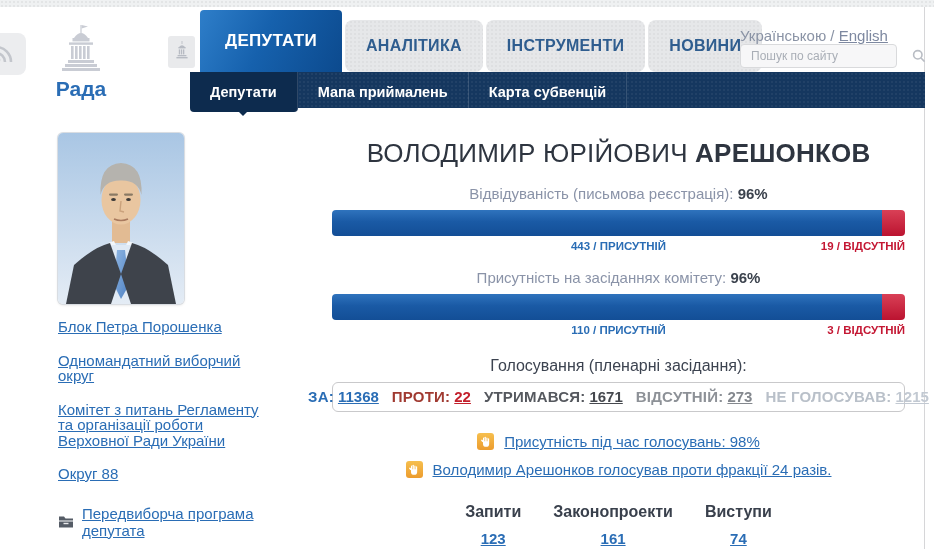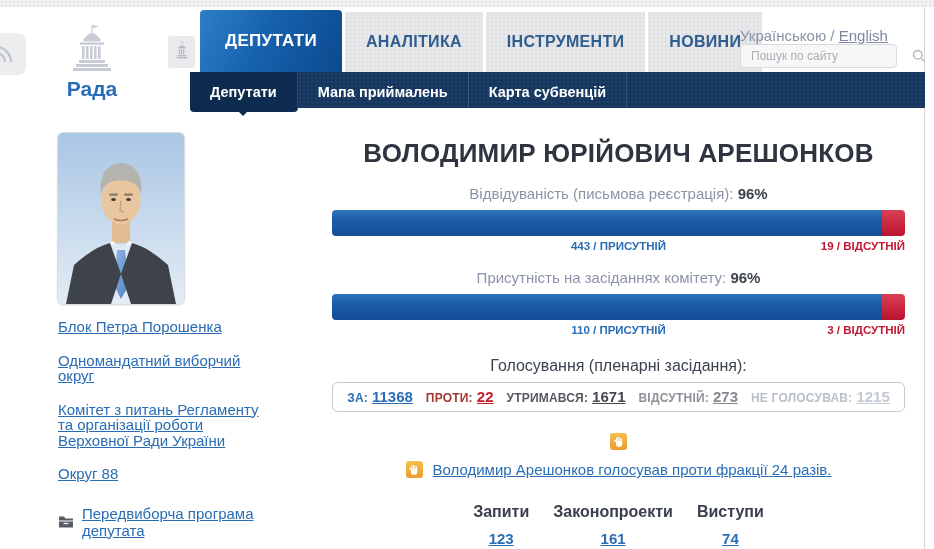--- a/index.html
+++ b/index.html
@@ -7,30 +7,30 @@
   body { font-family:"Liberation Sans", sans-serif; }
   .page { position:relative; width:934px; height:549px; background:#fff; overflow:hidden; }
 
   .top-strip { position:absolute; top:0; left:0; right:0; height:7px; background:#eff1f2;
     background-image:radial-gradient(rgba(0,0,0,0.05) 1px, transparent 1px); background-size:4px 4px; }
   .right-line { position:absolute; left:924px; top:7px; bottom:0; width:1px; background:#d6d6d8; }
 
   
   .rss-btn { position:absolute; left:-18px; top:33px; width:44px; height:42px; border-radius:8px;
     background:#ecedef; display:flex; align-items:center; justify-content:center; }
-  .logo { position:absolute; left:52px; top:24px; width:80px; text-align:center; cursor:pointer; }
+  .logo { position:absolute; left:41px; top:24px; width:80px; text-align:center; cursor:pointer; }
   .logo-text { color:#2a6db5; font-weight:bold; font-size:21px; margin-top:1px; }
   .mini-building { position:absolute; left:168px; top:36px; width:27px; height:32px; background:#e9eaec;
     border-radius:3px; display:flex; align-items:center; justify-content:center; }
 
   
   .tabs { position:absolute; left:200px; top:10px; height:62px; display:flex; align-items:flex-end; gap:3px; }
-  .tab { height:60px; display:flex; align-items:center; justify-content:center; padding:0 21px;
+  .tab { height:52px; display:flex; align-items:center; justify-content:center; padding:0 21px;
     background:#e6e7e9; background-image:radial-gradient(rgba(0,0,0,0.035) 1px, transparent 1px);
-    background-size:4px 4px; color:#2f5d8f; font-weight:bold; font-size:16px; letter-spacing:.3px; cursor:pointer; }
+    background-size:4px 4px; color:#2f5d8f; font-weight:bold; font-size:16px; letter-spacing:.3px; cursor:pointer;border-radius:8px; }
   .tab.active { height:62px; border-radius:4px 4px 0 0; padding:0 25px; font-size:17px; color:#fff;
     background:linear-gradient(115deg,#2e7ec9 0%,#1661ad 45%,#0c4a8e 100%); }
 
   
   .subnav { position:absolute; left:190px; top:72px; width:735px; height:36px; background:#15375f;
     background-image:radial-gradient(rgba(255,255,255,0.05) 1px, transparent 1px); background-size:4px 4px;
     display:flex; align-items:flex-start; }
   .subnav-item { height:40px; display:flex; align-items:center; padding:0 20px; color:#fff;
     font-weight:bold; font-size:14.5px; border-right:1px solid rgba(255,255,255,0.14); cursor:pointer; }
   .subnav-item.active { background:#0d2b4e; height:40px; border-radius:0 0 4px 4px; position:relative; border-right:1px solid rgba(255,255,255,0.14); }
@@ -52,46 +52,46 @@
     overflow:hidden; box-shadow:0 0 0 1px #d9dde2, 0 1px 3px rgba(0,0,0,0.15); }
   .side { position:absolute; left:58px; top:319px; width:218px; font-size:15px; }
   .side-link { display:block; color:#2a6db5; text-decoration:underline; margin-bottom:18px;
     line-height:15.5px; cursor:pointer; }
   .program-row { display:flex; align-items:center; gap:8px; margin-top:23px; }
   .program-row a { color:#2a6db5; text-decoration:underline; font-size:15px; cursor:pointer; }
 
   
   .main { position:absolute; left:332px; top:138px; width:573px; text-align:center; }
   .title { font-size:26px; color:#2e3540; letter-spacing:.2px; white-space:nowrap; }
-  .title .first { font-weight:700; }
+  .title .first { font-weight:400; }
   .title .last { font-weight:800; }
   .metric-label { margin-top:16px; font-size:15px; color:#8a93a8; }
   .metric-value { color:#3b424d; font-weight:bold; }
   .bar { margin-top:8px; height:26px; border-radius:4px; overflow:hidden; display:flex; }
   .bar-blue { background:linear-gradient(180deg,#2f73bd 0%,#1a5aa5 45%,#134e96 100%); }
   .bar-red { flex:1; background:linear-gradient(180deg,#d94056 0%,#bb1330 100%); }
   .bar-caption { position:relative; margin-top:4px; height:13px; font-size:11.5px; font-weight:bold; }
   .cap-present { color:#2a6db5; }
   .cap-absent { position:absolute; right:0; top:0; color:#c41733; white-space:nowrap; }
   .vote-heading { margin-top:20px; font-size:16px; color:#3c4350; }
   .vote-box { margin-top:7px; border:1px solid #c9c9cb; border-radius:6px; padding:5px 6px;
     display:flex; justify-content:center; align-items:baseline; gap:13px; white-space:nowrap; background:#fff; }
-  .vl { font-size:12px; font-weight:bold; letter-spacing:.2px; }
+  .vl { font-size:15px; font-weight:bold; letter-spacing:.2px; }
   .vv { font-size:15px; font-weight:bold; text-decoration:underline; margin-left:4px; cursor:pointer; }
   .v-for .vl, .v-for .vv { color:#2a6db5; }
   .v-against .vl { color:#a03a31; } .v-against .vv { color:#c3202c; }
   .v-abstain .vl { color:#55585e; } .v-abstain .vv { color:#45484e; }
   .v-absent .vl { color:#8d9197; } .v-absent .vv { color:#84888e; }
   .v-novote .vl { color:#b9c0c9; } .v-novote .vv { color:#c2c9d2; }
   .note { margin-top:21px; display:flex; justify-content:center; align-items:center; gap:10px; }
   .note.second { margin-top:11px; }
   .hand { width:17px; height:17px; border-radius:3px; flex:0 0 auto;
     background:linear-gradient(180deg,#f6bf4e,#ec9c2e); display:flex; align-items:center; justify-content:center; }
   .note a { color:#2a6db5; font-size:15px; text-decoration:underline; cursor:pointer; }
-  .stats { margin-top:25px; display:flex; justify-content:center; gap:24px; }
+  .stats { margin-top:25px; display:flex; justify-content:center; gap:32px; }
   .stat { text-align:center; }
   .stat-label { font-size:16px; font-weight:bold; color:#39404c; }
   .stat-value { margin-top:9px; }
   .stat-value a { color:#2a6db5; font-size:15px; font-weight:bold; text-decoration:underline; cursor:pointer; }
 </style>
 </head>
 <body>
 
 <div class="page">
   <div class="top-strip"></div>
@@ -284,20 +284,21 @@
             <g fill="#fff">
           <rect x="4" y="2" width="1.6" height="6" rx="0.8"></rect>
           <rect x="6.2" y="1" width="1.6" height="7" rx="0.8"></rect>
           <rect x="8.4" y="2" width="1.6" height="6" rx="0.8"></rect>
           <rect x="10.6" y="3" width="1.6" height="5" rx="0.8"></rect>
           <path d="M4 7 h8.2 v3.5 a4.1 3.8 0 0 1 -8.2 0 Z"></path>
           <path d="M3.4 8.4 L1.6 6.2 a1 1 0 0 1 1.5-1.2 L5 6.6 Z"></path>
         </g>
           </svg>
       </span>
+      <a>Присутність під час голосувань: 98%</a>
     </div>
     <div class="note second">
       <span class="hand">
         <svg width="12" height="12" viewBox="0 0 16 16">
             <g fill="#fff">
           <rect x="4" y="2" width="1.6" height="6" rx="0.8"></rect>
           <rect x="6.2" y="1" width="1.6" height="7" rx="0.8"></rect>
           <rect x="8.4" y="2" width="1.6" height="6" rx="0.8"></rect>
           <rect x="10.6" y="3" width="1.6" height="5" rx="0.8"></rect>
           <path d="M4 7 h8.2 v3.5 a4.1 3.8 0 0 1 -8.2 0 Z"></path>

